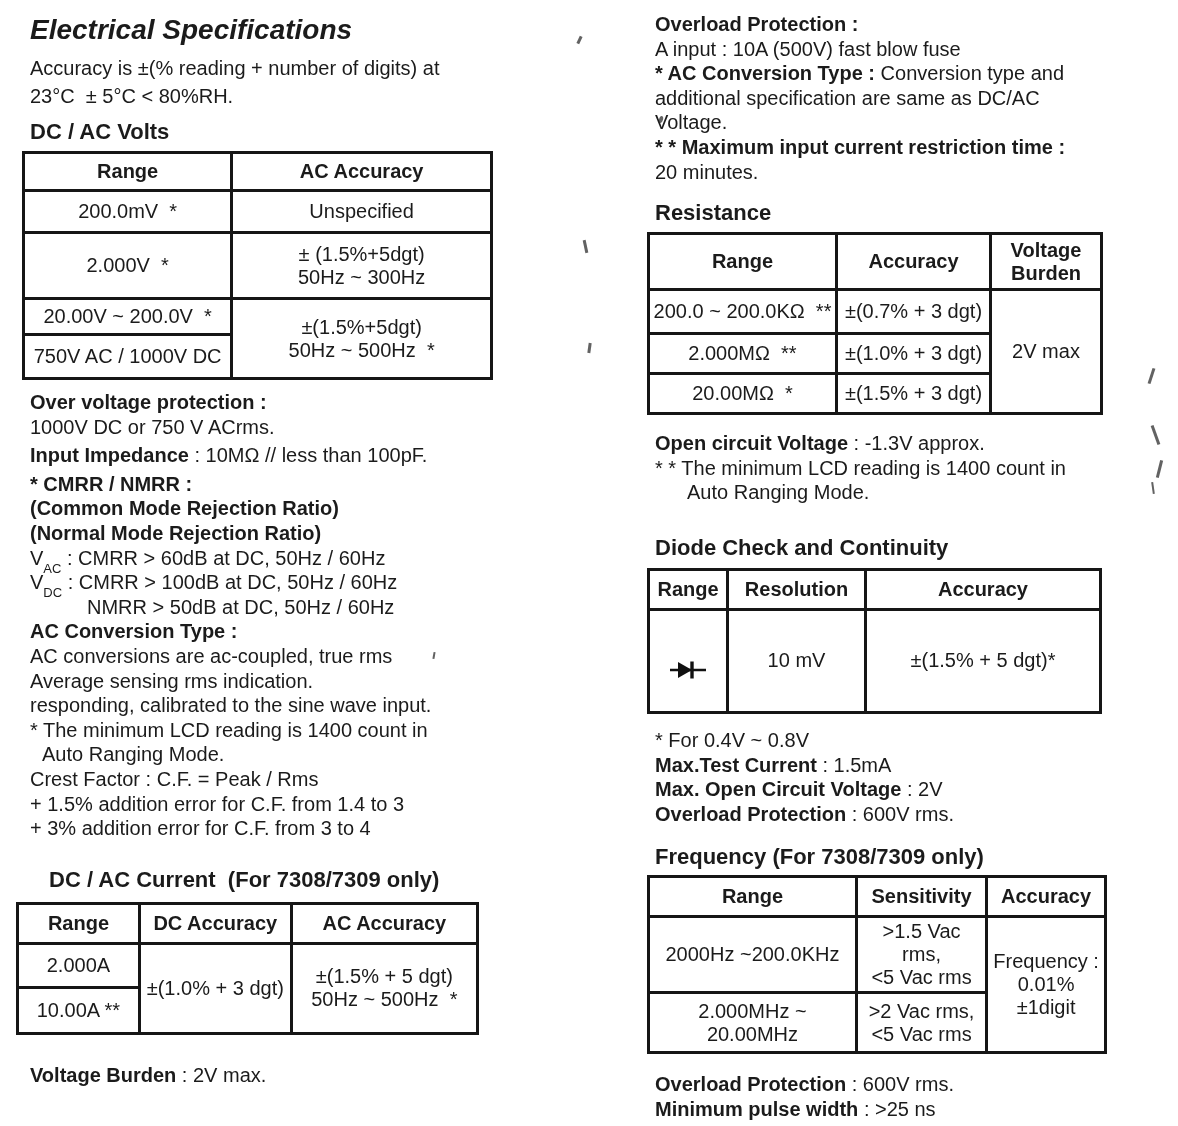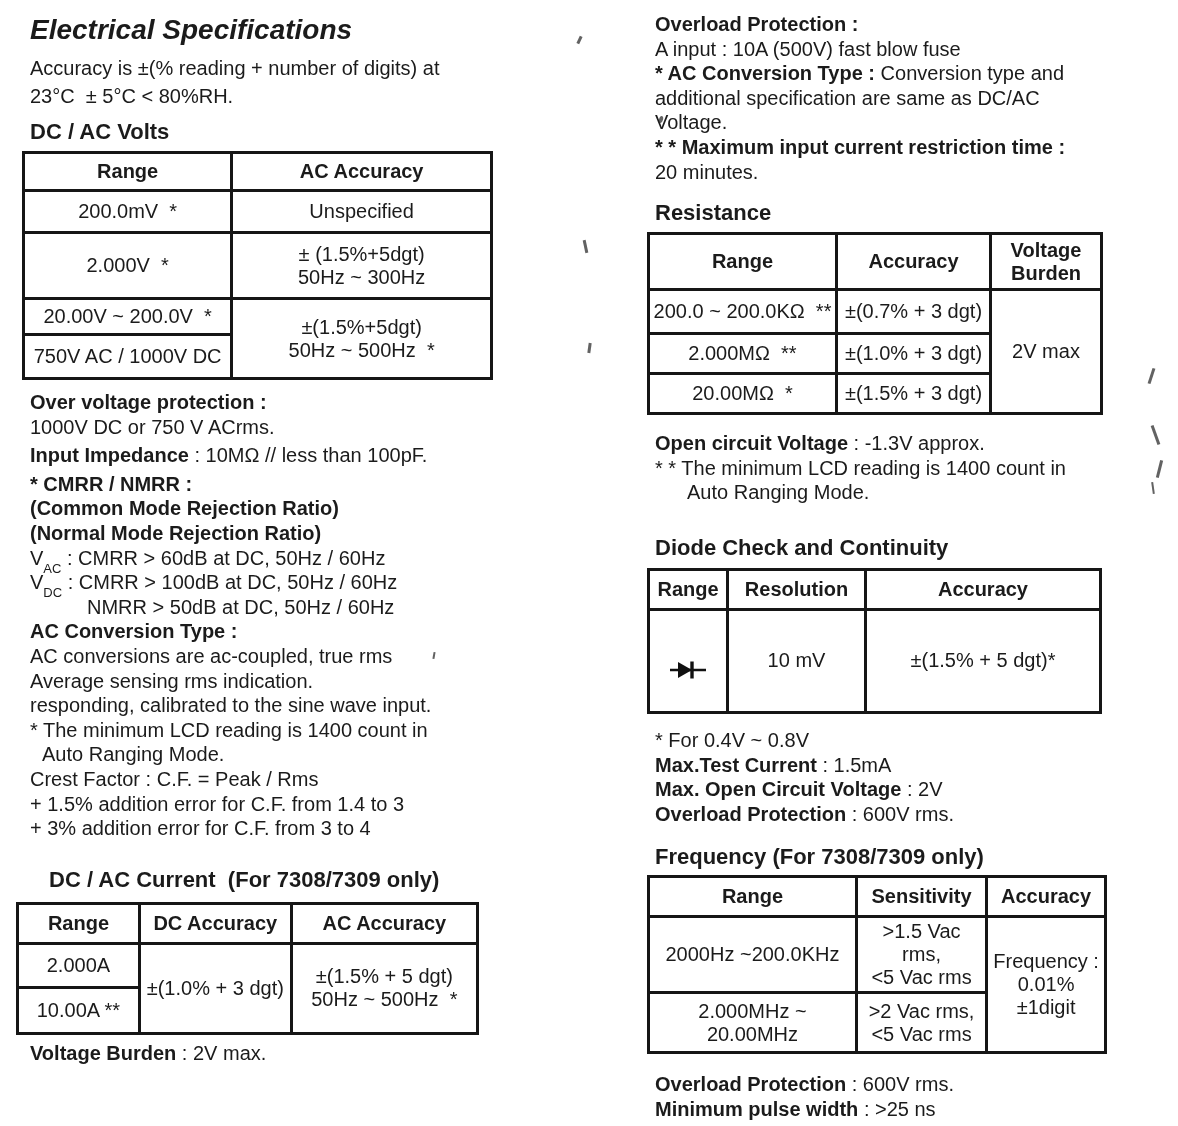--- a/index.html
+++ b/index.html
@@ -37,21 +37,21 @@
   .freq-table{width:460px;margin:5px 0 0 -8px;}
   .notes{margin-top:10px;}
   .h-volts{margin-top:9px;}
   .h-current{margin-top:26px;margin-left:19px;}
   .h-res{margin-top:16px;}
   .res-notes{margin-top:16px;}
   .h-diode{margin-top:30px;}
   .diode-notes{margin-top:14px;}
   .h-freq{margin-top:18px;}
   .freq-notes{margin-top:18px;}
-  .vb-line{margin-top:6px;}
+  .vb-line{margin-top:28px;}
   .artifact{position:absolute;background:#2e2e2e;opacity:.75;}
   .artifact.dot{border-radius:50%;}
 </style>
 </head>
 <body>
 
 <div class="col" id="left-col">
 
   <div class="title">Electrical Specifications</div>
 

